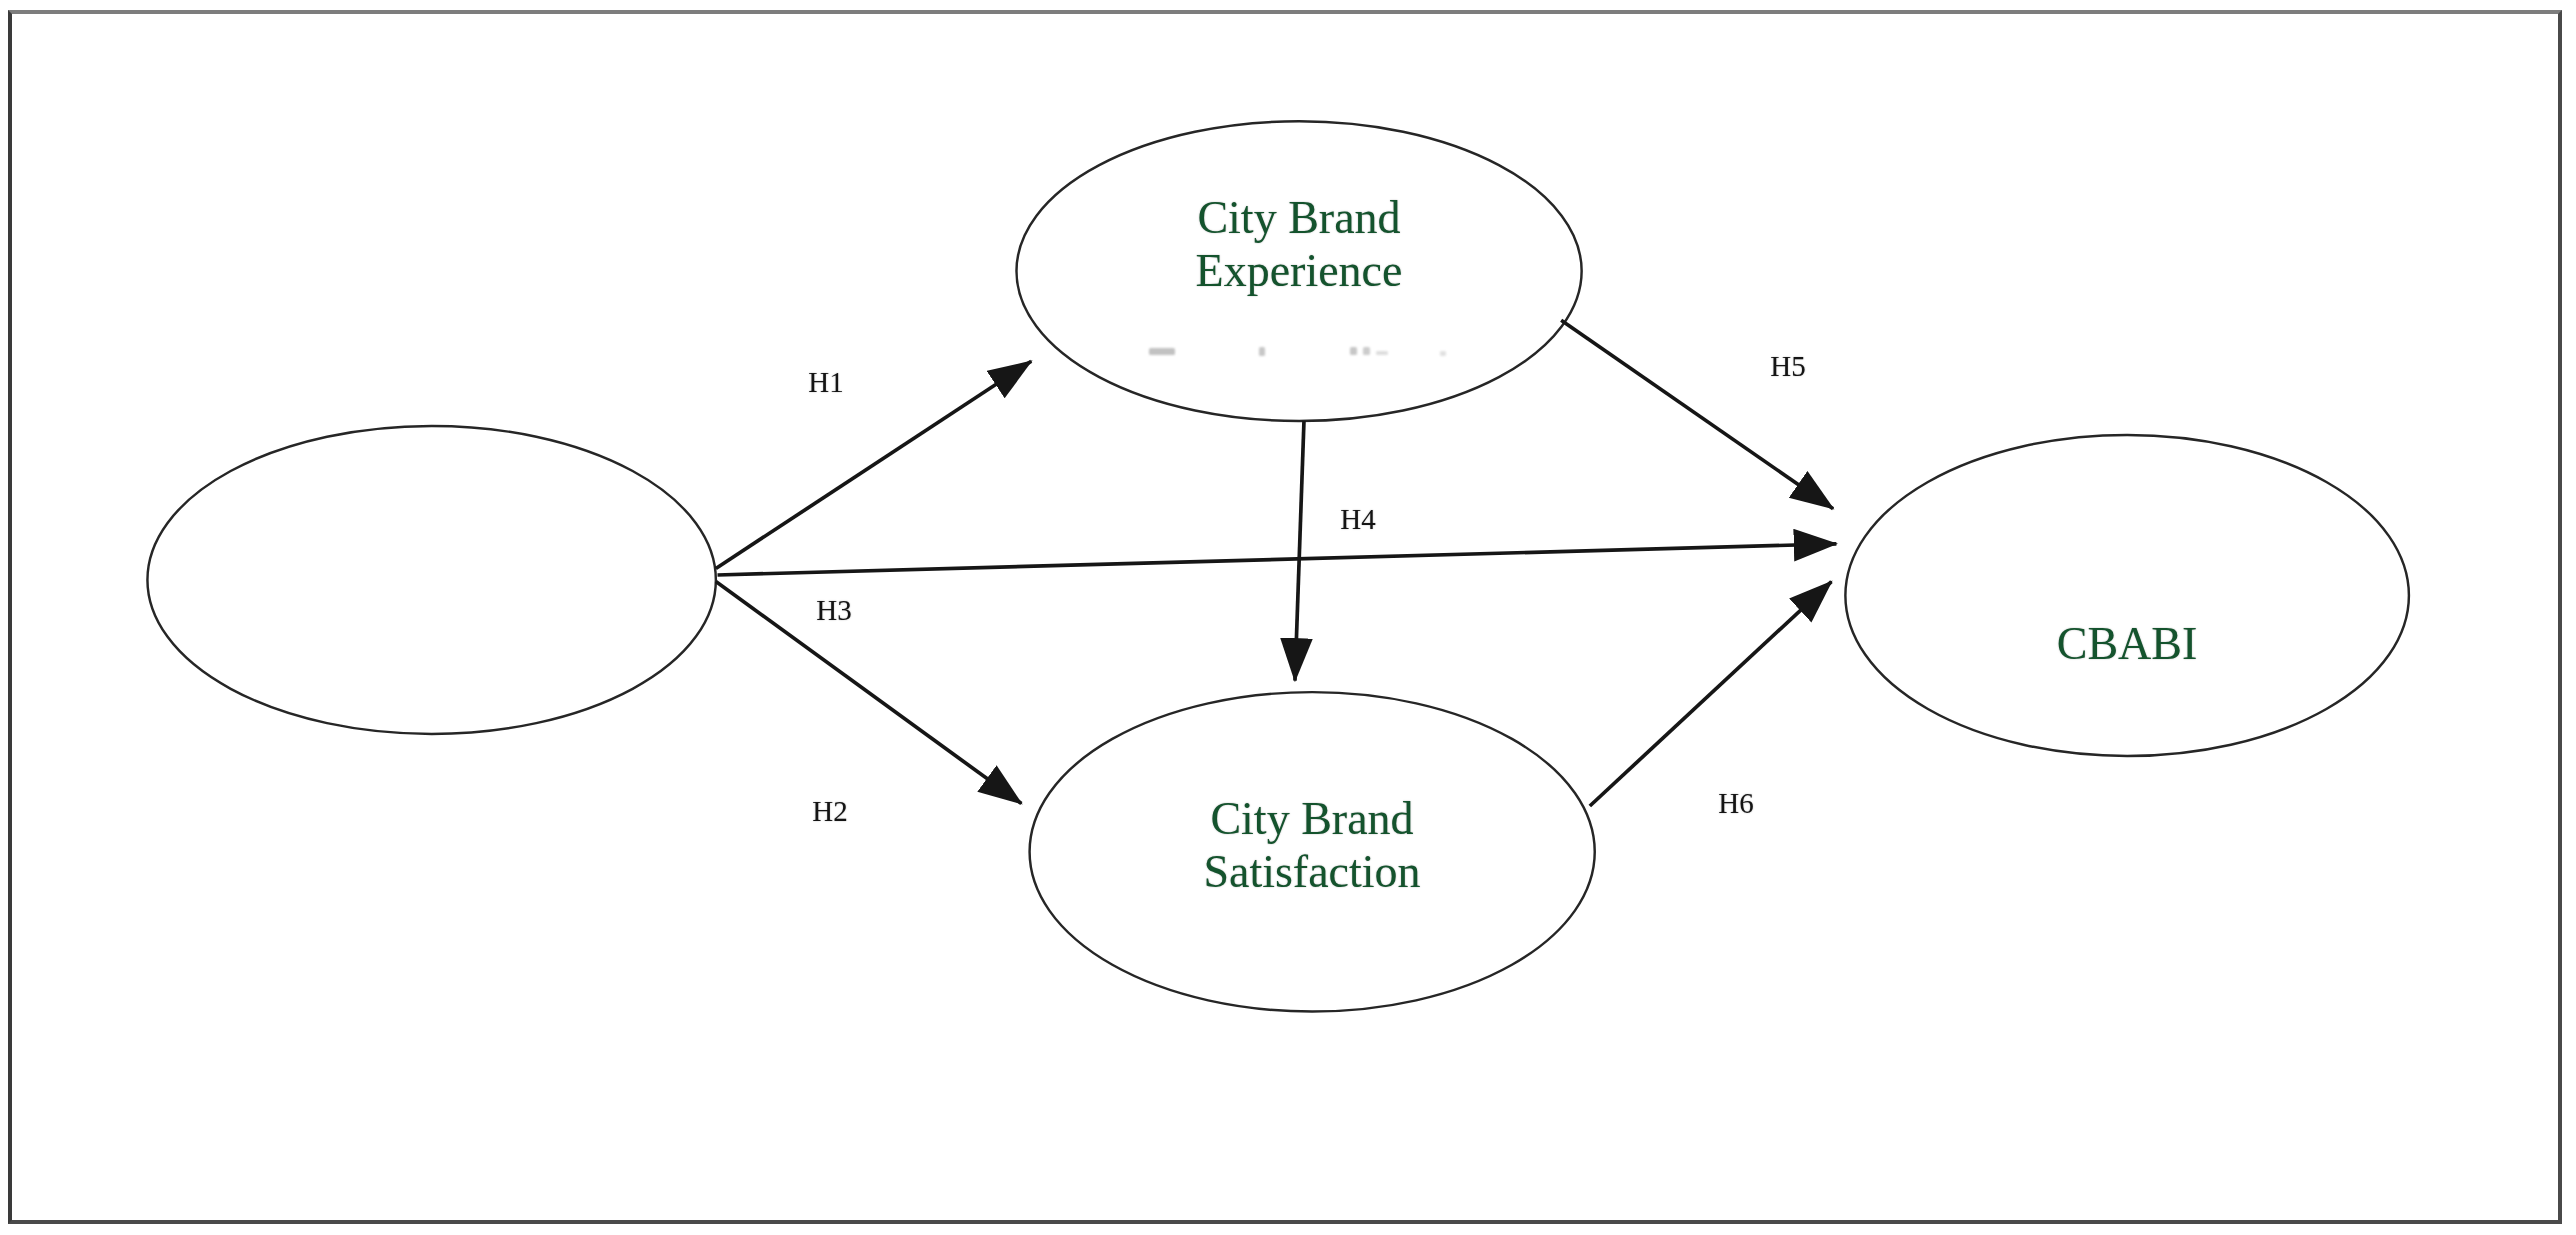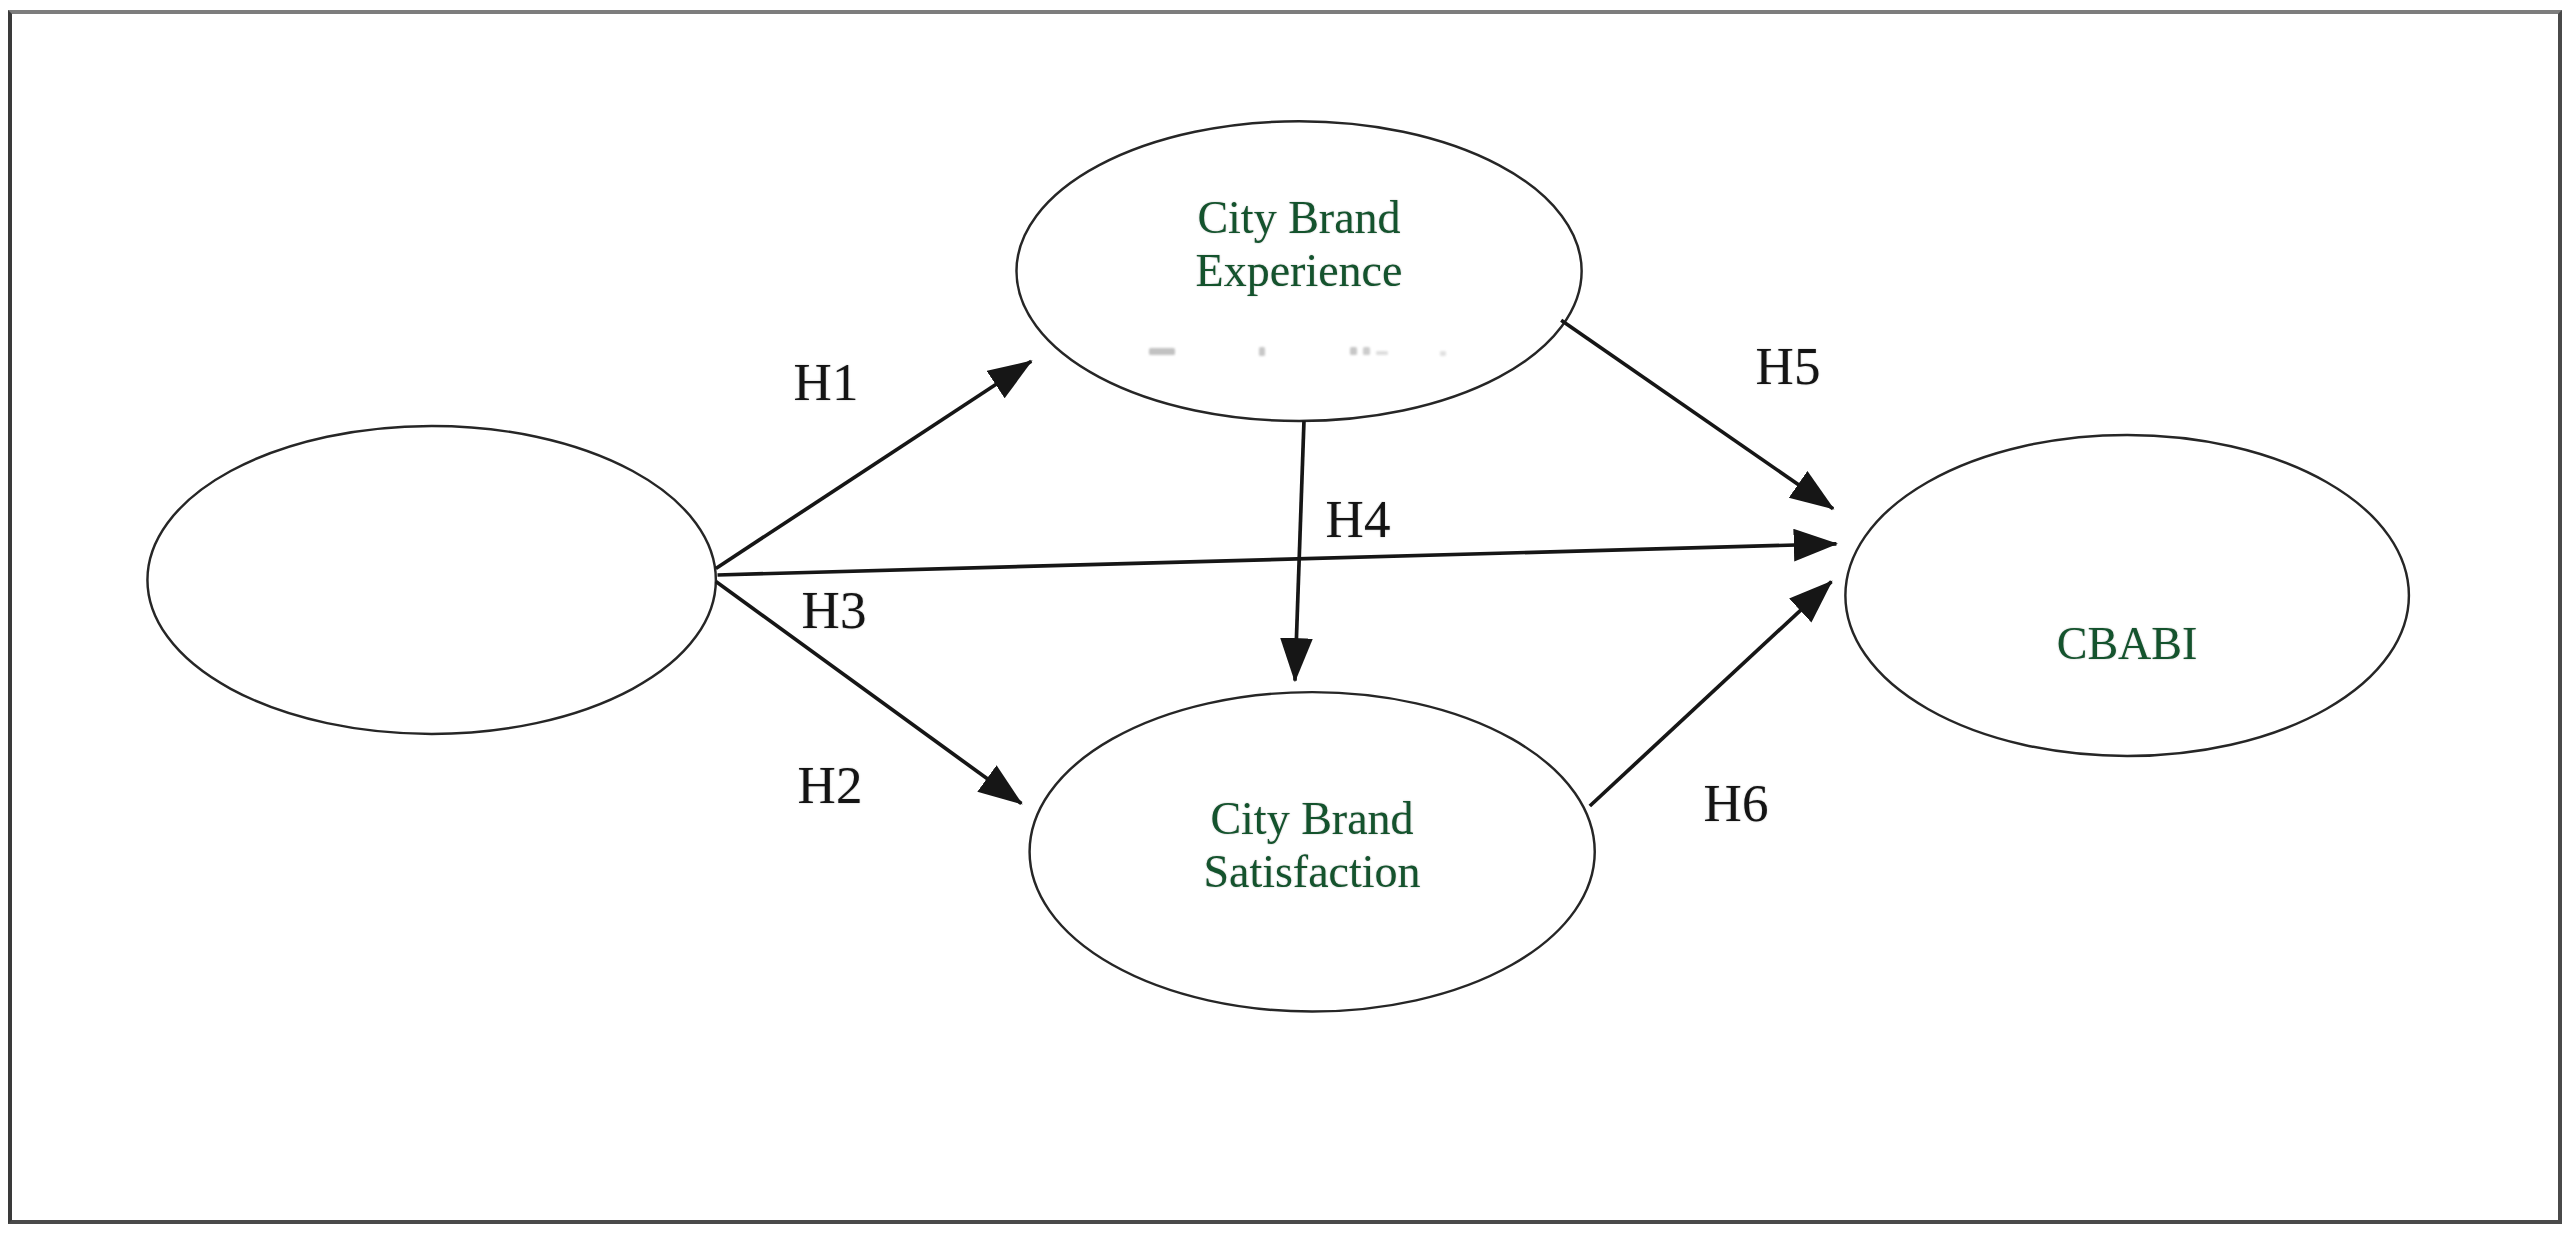--- a/index.html
+++ b/index.html
@@ -44,21 +44,21 @@
     font-size: 46px;
     line-height: 1.16;
     color: #14532d;
     white-space: nowrap;
     text-shadow: 0 0 1.6px rgba(20,20,20,0.35);
   }
   .node-label span { display: block; }
   .edge-label {
     position: absolute;
     transform: translate(-50%, -50%);
-    font-size: 53px;
+    font-size: 29px;
     color: #141414;
     white-space: nowrap;
     text-shadow: 0 0 1.6px rgba(20,20,20,0.35);
   }
   .ghost {
     position: absolute;
     left: 1143px;
     top: 344px;
     width: 311px;
     height: 16.4px;
@@ -123,19 +123,19 @@
   <div class="ghost">
     <i class="g1"></i>
     <i class="g2"></i>
     <i class="g3"></i>
     <i class="g4"></i>
     <i class="g5"></i>
     <i class="g6"></i>
   </div>
 
   <div class="edge-label" style="left:826px; top:382px;">H1</div>
-  <div class="edge-label" style="left:830px; top:785px;">H2</div>
+  <div class="edge-label" style="left:830px; top:811px;">H2</div>
   <div class="edge-label" style="left:834px; top:610px;">H3</div>
   <div class="edge-label" style="left:1358px; top:519px;">H4</div>
   <div class="edge-label" style="left:1788px; top:366px;">H5</div>
   <div class="edge-label" style="left:1736px; top:803px;">H6</div>
 </div>
 
 
 </body></html>

